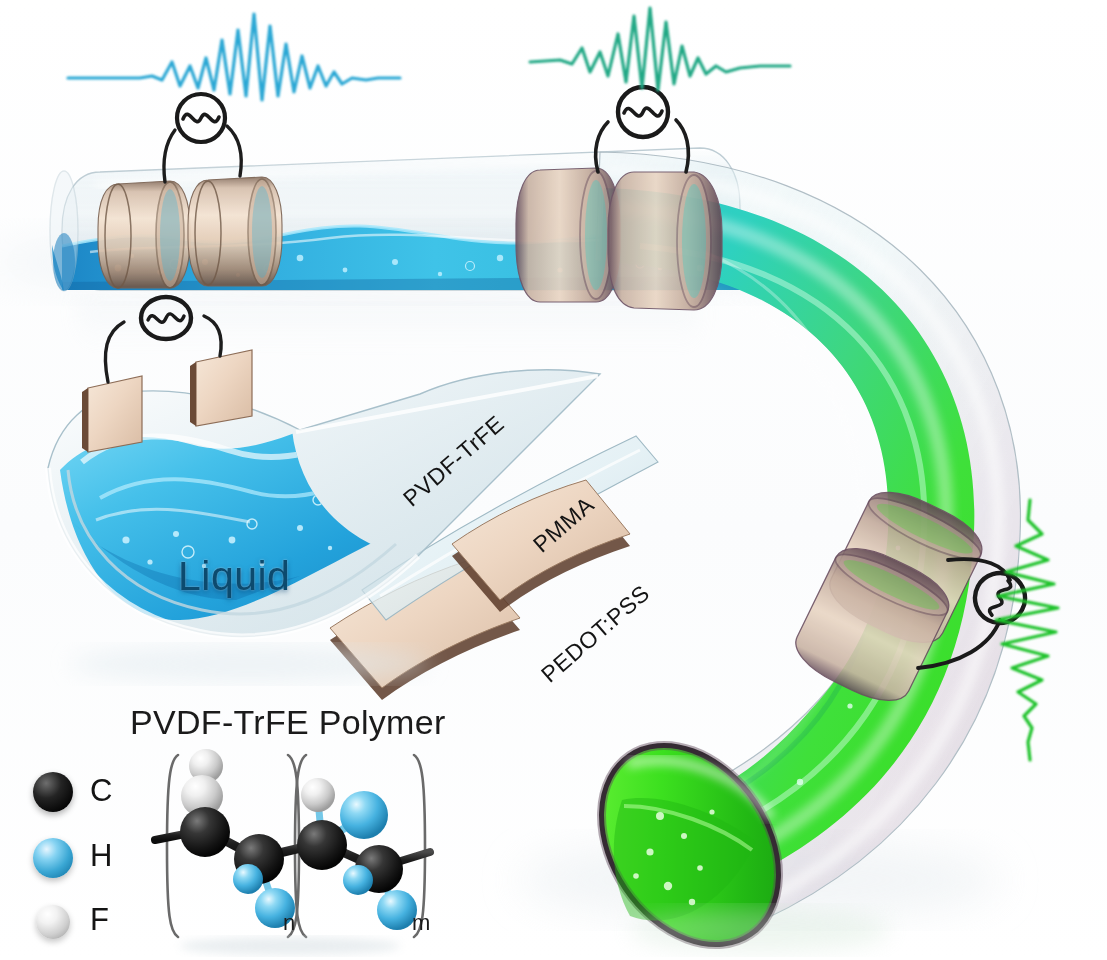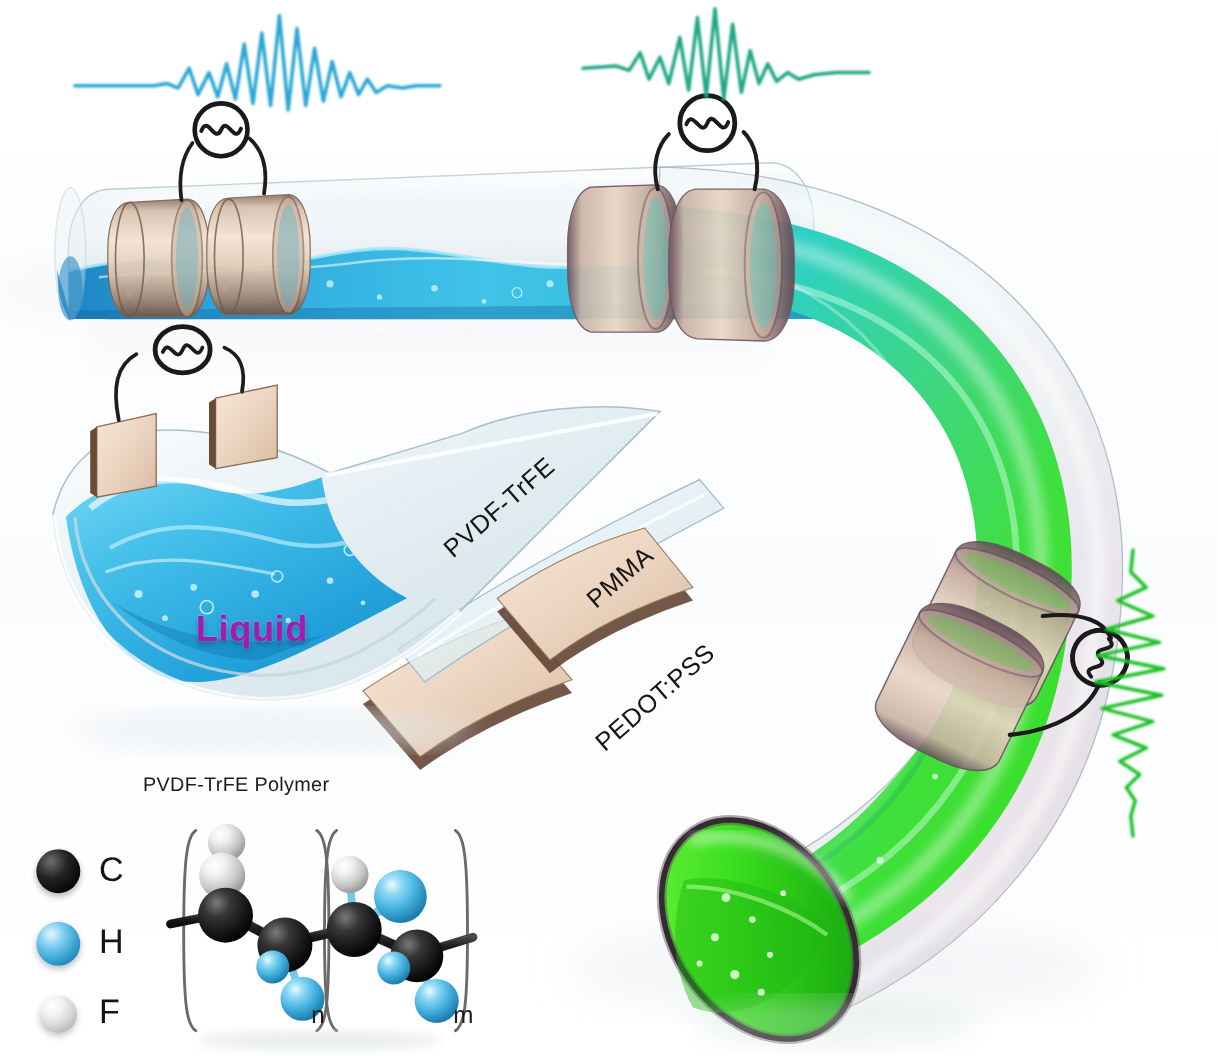--- a/index.html
+++ b/index.html
@@ -10,25 +10,25 @@
     overflow:hidden;
     position:relative;
   }
   #stage{position:absolute;inset:0;width:1107px;height:960px;overflow:hidden;background:#fff;}
   svg.layer{position:absolute;left:0;top:0;width:1107px;height:960px;overflow:visible;}
 
   
   .lbl{position:absolute;color:#1a1a1a;white-space:nowrap;font-family:"Liberation Sans",sans-serif;}
   .lbl-rot{transform-origin:0 0;}
   #liquid-label{
-    color:#a21caf;font-weight:bold;font-size:33px;
+    color:#0c4a6e;font-weight:normal;font-size:41px;
     text-shadow:0 2px 5px rgba(0,60,110,.55), 0 0 2px rgba(255,255,255,.6);
     letter-spacing:.5px;
   }
-  #polymer-title{font-size:18px;color:#1b1b1b;letter-spacing:.3px;}
+  #polymer-title{font-size:34px;color:#1b1b1b;letter-spacing:.3px;}
   .legend-txt{font-size:31px;color:#141414;}
   .sub-txt{font-size:22px;color:#1b1b1b;}
   .layer-label{font-size:23px;color:#141414;letter-spacing:.6px;}
 
   
   .sphere{position:absolute;border-radius:50%;}
   .sph-C{
     background:radial-gradient(circle at 33% 28%, #6e6e6e 0%, #242424 38%, #050505 78%, #000 100%);
     box-shadow:0 3px 6px rgba(0,0,0,.30);
   }

